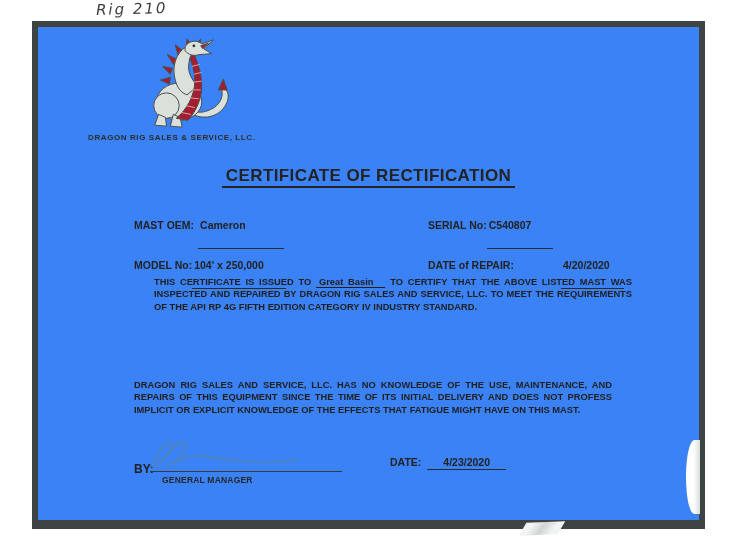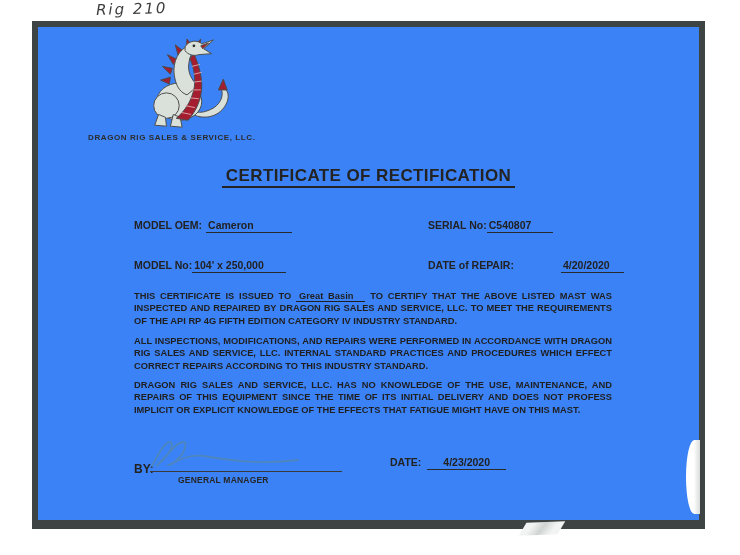--- a/index.html
+++ b/index.html
@@ -29,41 +29,41 @@
     font-size:17px;font-weight:bold;letter-spacing:0.4px;color:#232323;
     border-bottom:2px solid #232323;padding:0 4px 1px 4px;
   }
   .field-row{position:absolute;left:0;right:0;font-size:10.5px;font-weight:bold;color:#222;}
   .row1{top:192px;}
   .row2{top:232px;}
   .fg-left{position:absolute;left:96px;white-space:nowrap;}
   .fg-right{position:absolute;left:390px;white-space:nowrap;}
   .fval{
     border-bottom:1.5px solid #2a2a2a;display:inline-block;
-    padding:0 2px 1px 2px;
+    padding:0 2px 17px 2px;
   }
   .pad-lg{padding-right:38px;}
   .pad-md{padding-right:22px;}
   .pad-sm{padding-right:14px;margin-left:47px;}
   .gap{display:inline-block;width:4px;}
   .para{
     position:absolute;left:96px;width:478px;
     font-size:9.3px;font-weight:bold;color:#1f1f1f;
     text-align:justify;line-height:12.3px;
   }
-  .p1{top:263px;}
+  .p1{top:249px;margin-left:20px;}
   .p2{top:308px;}
   .p3{top:352px;}
   .issued-to{
     border-bottom:1.4px solid #1f1f1f;padding:0 12px 0 3px;white-space:nowrap;
   }
   .sig-by{position:absolute;left:96px;top:435px;font-size:12px;font-weight:bold;color:#222;}
   .sig-ink{position:absolute;left:108px;top:408px;width:175px;height:38px;}
   .sig-line{position:absolute;left:112px;top:444px;width:192px;border-top:1.6px solid #3a3a3a;}
-  .sig-title{position:absolute;left:124px;top:448px;font-size:8.5px;font-weight:bold;letter-spacing:0.2px;color:#262626;margin-left:16px;}
+  .sig-title{position:absolute;left:124px;top:448px;font-size:8.5px;font-weight:bold;letter-spacing:0.2px;color:#262626;}
   .date-group{position:absolute;left:352px;top:429px;font-size:10.5px;font-weight:bold;color:#222;white-space:nowrap;}
   .date-val{border-bottom:1.5px solid #2a2a2a;display:inline-block;padding:0 16px 1px 16px;margin-left:6px;}
   
   .artifact-notch{
     position:absolute;left:485px;top:495px;width:38px;height:13px;
     background:linear-gradient(100deg,#f2f4f3 20%,#cfd4d3 50%,#f2f4f3 80%);
     transform:skewX(-32deg) rotate(-2deg);
   }
   .artifact-curl{
     position:absolute;left:686px;top:440px;width:14px;height:74px;
@@ -119,21 +119,21 @@
   </svg>
 
   <div class="company">DRAGON RIG SALES &amp; SERVICE, LLC.</div>
 
   <div class="title-wrap">
     <span class="title-text">CERTIFICATE OF RECTIFICATION</span>
   </div>
 
   <div class="field-row row1">
     <span class="fg-left">
-      <span>MODEL OEM:</span><span class="gap"></span><span class="fval pad-lg">Cameron</span>
+      <span>MAST OEM:</span><span class="gap"></span><span class="fval pad-lg">Cameron</span>
     </span>
     <span class="fg-right">
       <span>SERIAL No:</span><span class="fval pad-md">C540807</span>
     </span>
   </div>
 
   <div class="field-row row2">
     <span class="fg-left">
       <span>MODEL No:</span><span class="fval pad-md">104' x 250,000</span>
     </span>
@@ -141,21 +141,20 @@
       <span>DATE of REPAIR:</span><span class="fval pad-sm">4/20/2020</span>
     </span>
   </div>
 
   <div class="para p1">
     <span>THIS CERTIFICATE IS ISSUED TO</span>
     <span class="issued-to">Great Basin</span>
     <span>TO CERTIFY THAT THE ABOVE LISTED MAST WAS INSPECTED AND REPAIRED BY DRAGON RIG SALES AND SERVICE, LLC. TO MEET THE REQUIREMENTS OF THE API RP 4G FIFTH EDITION CATEGORY IV INDUSTRY STANDARD.</span>
   </div>
 
-  <div class="para p2">ALL INSPECTIONS, MODIFICATIONS, AND REPAIRS WERE PERFORMED IN ACCORDANCE WITH DRAGON RIG SALES AND SERVICE, LLC. INTERNAL STANDARD PRACTICES AND PROCEDURES WHICH EFFECT CORRECT REPAIRS ACCORDING TO THIS INDUSTRY STANDARD.</div>
 
   <div class="para p3">DRAGON RIG SALES AND SERVICE, LLC. HAS NO KNOWLEDGE OF THE USE, MAINTENANCE, AND REPAIRS OF THIS EQUIPMENT SINCE THE TIME OF ITS INITIAL DELIVERY AND DOES NOT PROFESS IMPLICIT OR EXPLICIT KNOWLEDGE OF THE EFFECTS THAT FATIGUE MIGHT HAVE ON THIS MAST.</div>
 
   <div class="sig-by">BY:</div>
 
   <svg class="sig-ink" viewBox="0 0 175 38" aria-hidden="true">
     <path d="M6,31 C11,22 17,9 23,7 C27,6 27,13 21,20 C17,24 13,28 11,31
              M15,27 C23,18 31,7 37,7 C42,7 39,17 33,23 C29,27 25,30 23,30
              C35,23 46,19 58,21 C82,25 112,30 152,25" fill="none" stroke="#4e86bd" stroke-width="1.8" stroke-linecap="round"></path>
   </svg>

